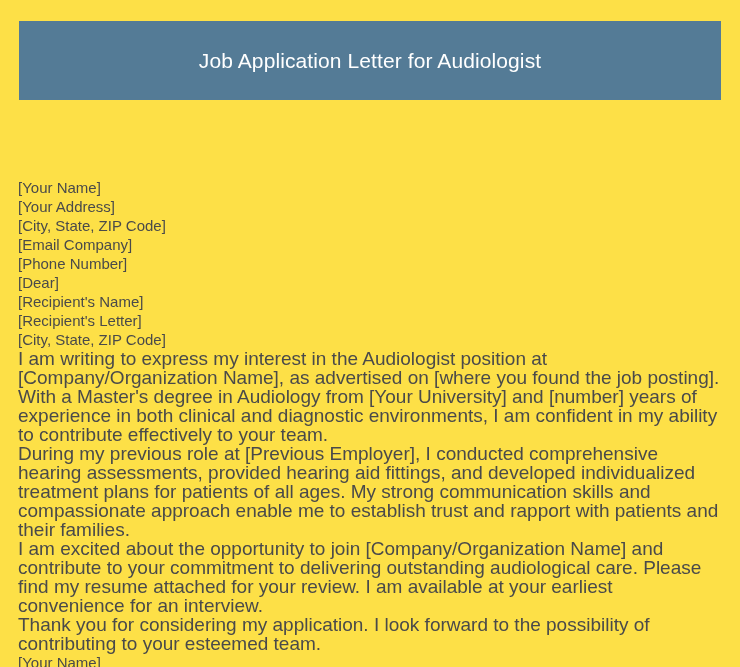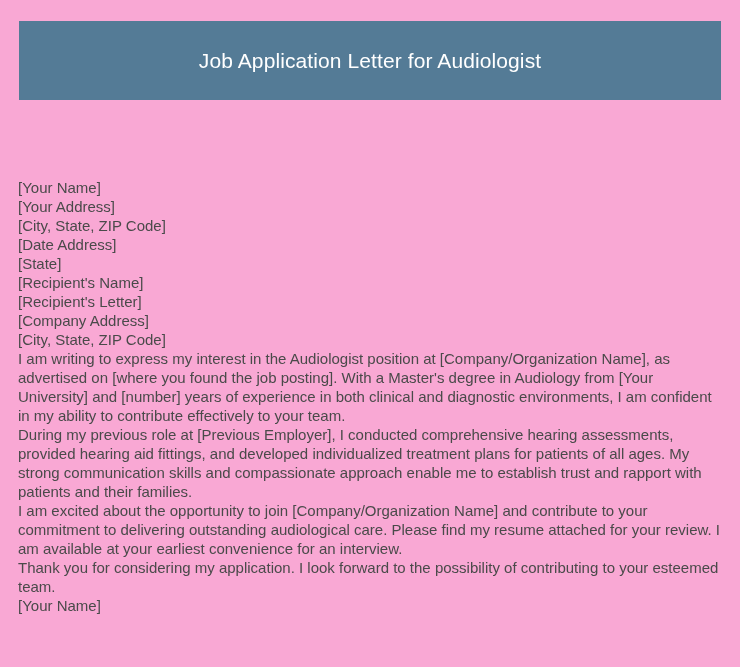--- a/index.html
+++ b/index.html
@@ -12,21 +12,21 @@
     height: 667px;
     background: #ffffff;
     font-family: "Liberation Sans", sans-serif;
     overflow: hidden;
   }
 
   .page {
     position: relative;
     width: 740px;
     height: 667px;
-    background: #f9a8d4;
+    background: #fde047;
   }
 
   
   .header-banner {
     position: absolute;
     left: 19px;
     top: 21px;
     width: 702px;
     height: 79px;
     background: #547b96;
@@ -64,49 +64,49 @@
     display: block;
     white-space: nowrap;
     font-size: 15px;
     line-height: 19px;
     color: #4a4a4a;
   }
 
   .letter-para {
     display: block;
     margin: 0;
-    font-size: 15px;
+    font-size: 19px;
     line-height: 19px;
     color: #4a4a4a;
     text-align: left;
   }
 </style>
 </head>
 <body>
 
 <div class="page">
 
   <div class="header-banner">
     <div class="header-title">Job Application Letter for Audiologist</div>
   </div>
 
   <div class="letter-body">
 
     <div>
       <span class="letter-line">[Your Name]</span>
       <span class="letter-line">[Your Address]</span>
       <span class="letter-line">[City, State, ZIP Code]</span>
-      <span class="letter-line">[Date Address]</span>
-      <span class="letter-line">[State]</span>
+      <span class="letter-line">[Email Company]</span>
+      <span class="letter-line">[Phone Number]</span>
+      <span class="letter-line">[Dear]</span>
     </div>
 
     <div>
       <span class="letter-line">[Recipient's Name]</span>
       <span class="letter-line">[Recipient's Letter]</span>
-      <span class="letter-line">[Company Address]</span>
       <span class="letter-line">[City, State, ZIP Code]</span>
     </div>
 
 
     <p class="letter-para">I am writing to express my interest in the Audiologist position at [Company/Organization Name], as advertised on [where you found the job posting]. With a Master's degree in Audiology from [Your University] and [number] years of experience in both clinical and diagnostic environments, I am confident in my ability to contribute effectively to your team.</p>
     <p class="letter-para">During my previous role at [Previous Employer], I conducted comprehensive hearing assessments, provided hearing aid fittings, and developed individualized treatment plans for patients of all ages. My strong communication skills and compassionate approach enable me to establish trust and rapport with patients and their families.</p>
     <p class="letter-para">I am excited about the opportunity to join [Company/Organization Name] and contribute to your commitment to delivering outstanding audiological care. Please find my resume attached for your review. I am available at your earliest convenience for an interview.</p>
     <p class="letter-para">Thank you for considering my application. I look forward to the possibility of contributing to your esteemed team.</p>
 
     <span class="letter-line">[Your Name]</span>

